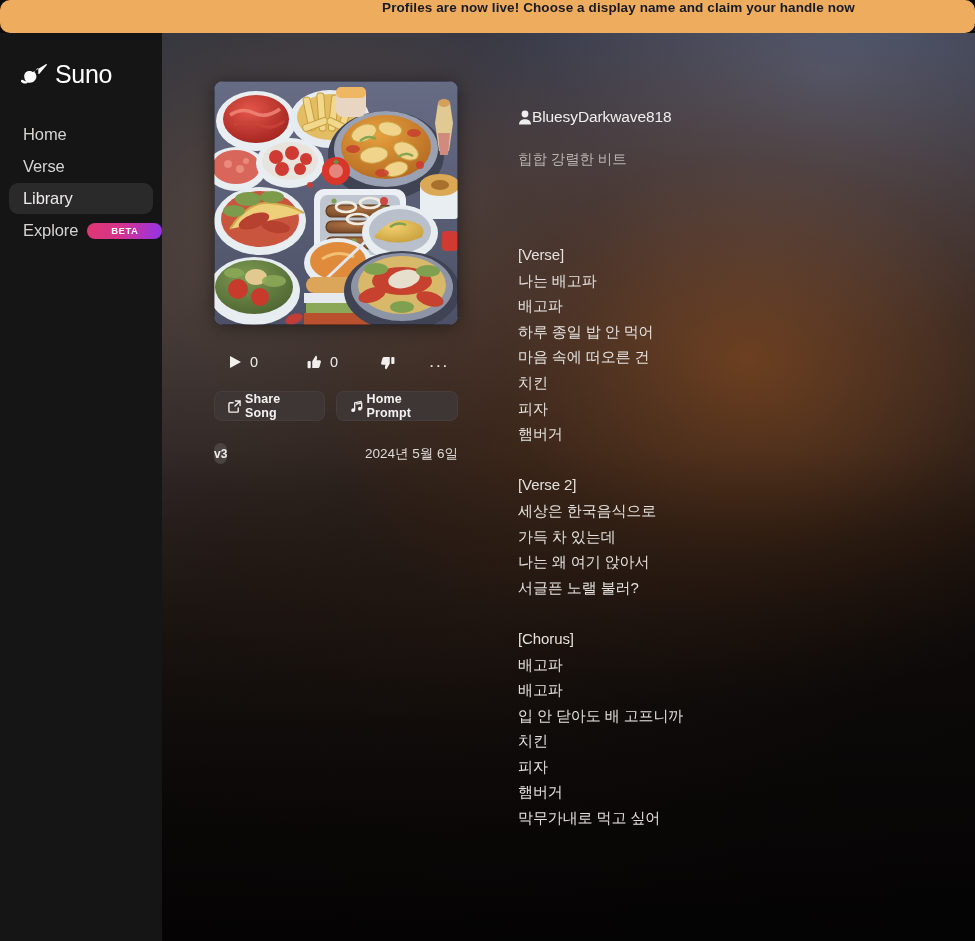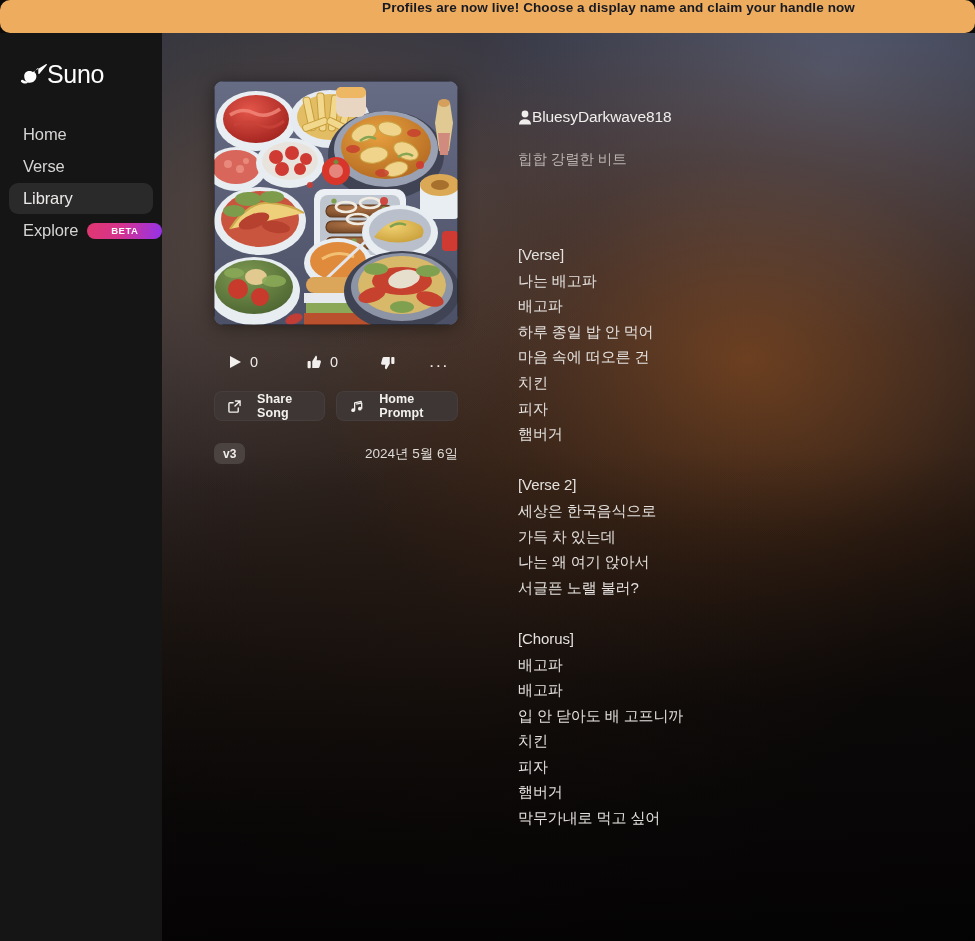--- a/index.html
+++ b/index.html
@@ -34,21 +34,21 @@
 
   
   #sidebar {
     width:162px; height:100%;
     background:#151516;
     flex:0 0 162px;
     position:relative;
     z-index:3;
   }
   #logo-row {
-    display:flex; align-items:center; 
+    display:flex; align-items:center; gap:8px;
     padding:29px 0 0 21px;
   }
   #logo-mark { width:26px; height:23px; display:block; }
   #logo-word {
     font-size:25px; color:#fdfdfd; letter-spacing:-.3px;
     font-weight:400; line-height:1;
   }
   #nav { margin-top:32px; padding:0 9px; }
   .nav-item {
     display:flex; align-items:center; gap:9px;
@@ -108,35 +108,35 @@
     font-size:14.5px; color:#efecea; cursor:pointer;
   }
   .stat-spacer { width:49px; }
   .stat-spacer-b { width:42px; }
   .stat-spacer-c { width:34px; }
   .ico { display:inline-flex; align-items:center; justify-content:center; }
   .dots { letter-spacing:2px; font-size:17px; color:#efecea; line-height:10px; cursor:pointer; }
 
   #btn-row { display:flex; gap:11px; margin-top:21px; }
   .pill {
-    display:inline-flex; align-items:center; gap:16px;
+    display:inline-flex; align-items:center; gap:4px;
     height:30px; padding:0 13px;
     background:#3d3634; border-radius:8px;
     color:#f3f1ef; font-size:12.5px; font-weight:bold;
     letter-spacing:.1px; cursor:pointer;
     border:1px solid rgba(255,255,255,.045);
   }
 
   #meta-row {
     display:flex; align-items:center; justify-content:space-between;
     margin-top:22px; width:244px;
   }
   #version-badge {
     display:inline-flex; align-items:center; justify-content:center;
-    height:21px; padding:0 9px; border-radius:7px;
+    height:21px; padding:0 0; border-radius:7px;
     background:#4b4340; color:#efedeb;
     font-size:12px; font-weight:bold;
   }
   #song-date { font-size:13.5px; color:#dedbd8; }
 
   
   #right-col { margin-left:60px; padding-top:3px; }
   #song-title {
     font-size:35px; font-weight:bold; color:#fbfaf9;
     line-height:1.12; letter-spacing:-.4px;

